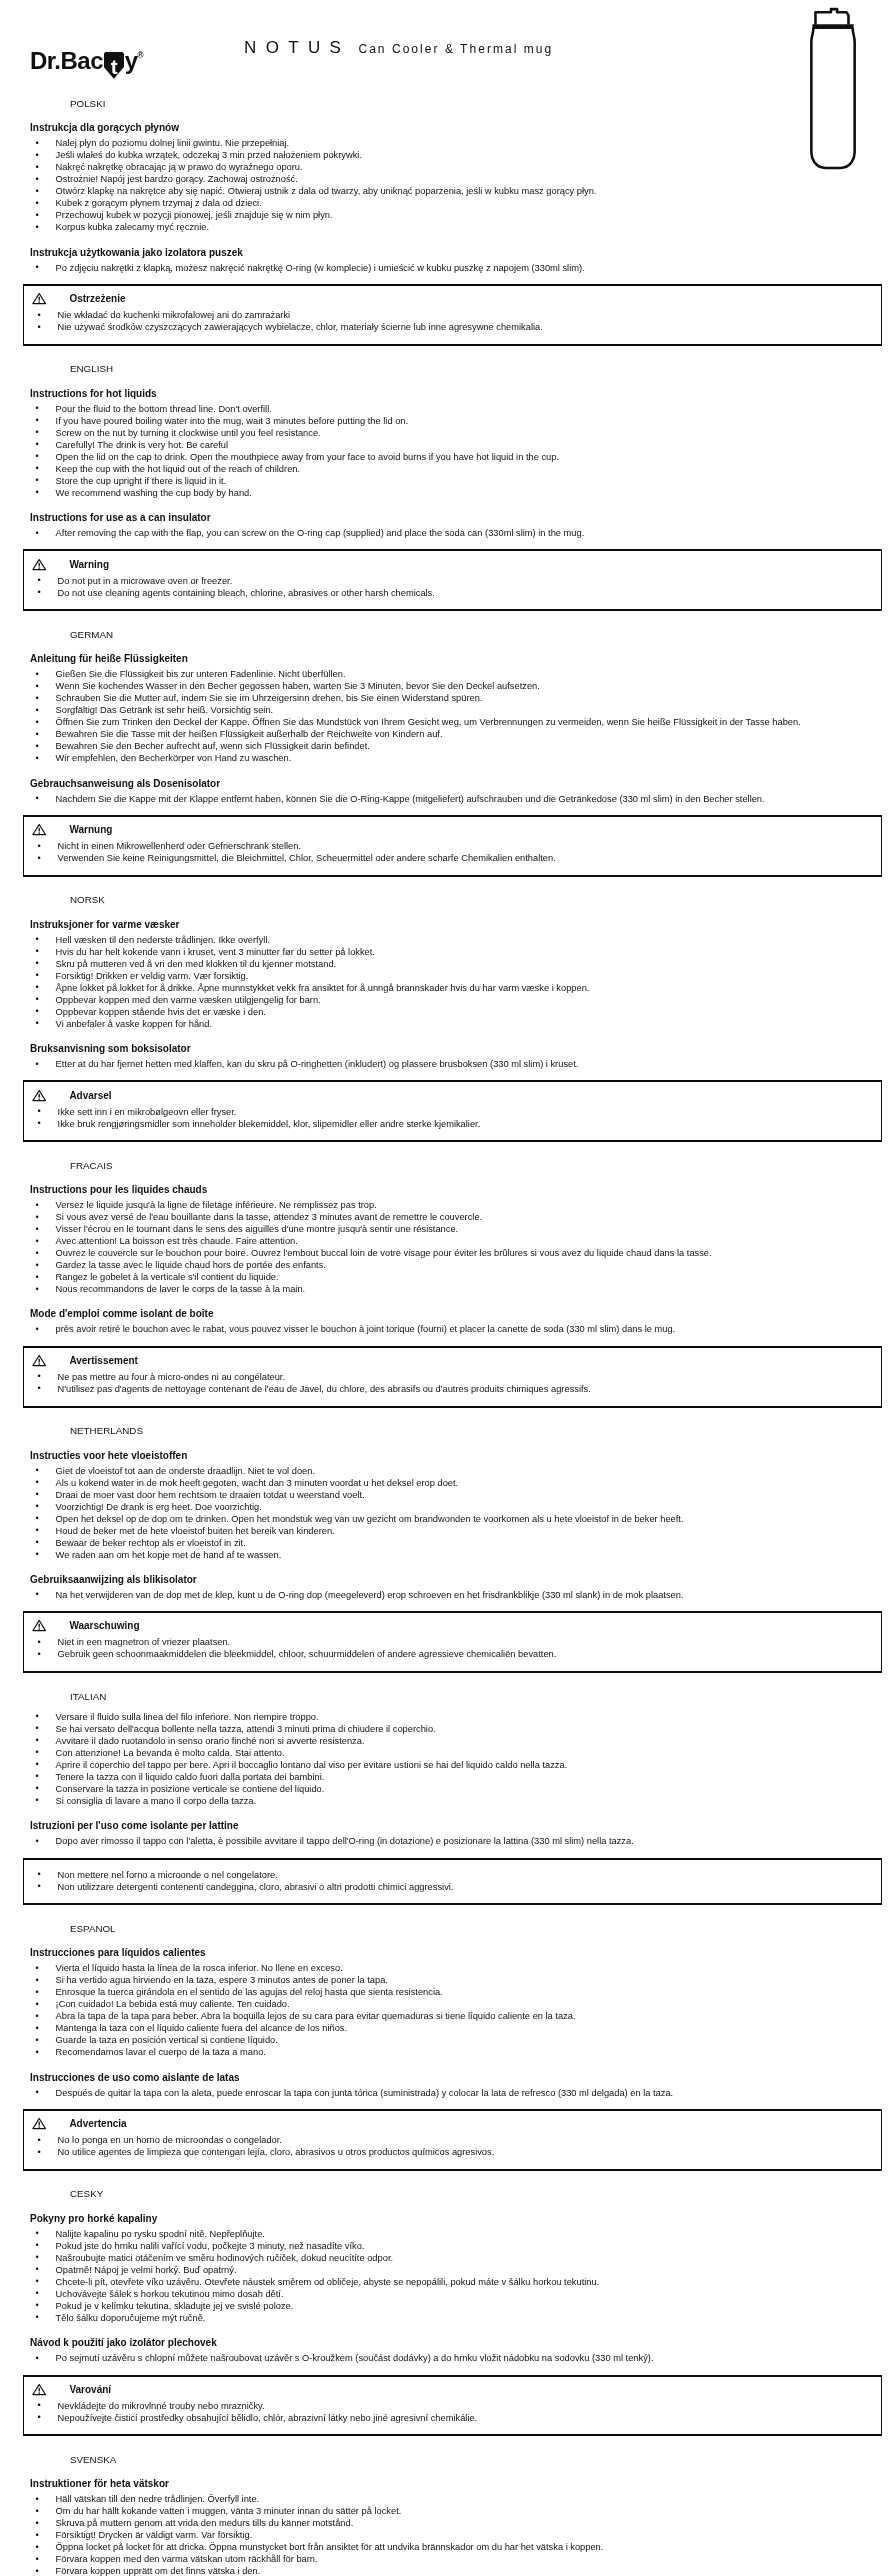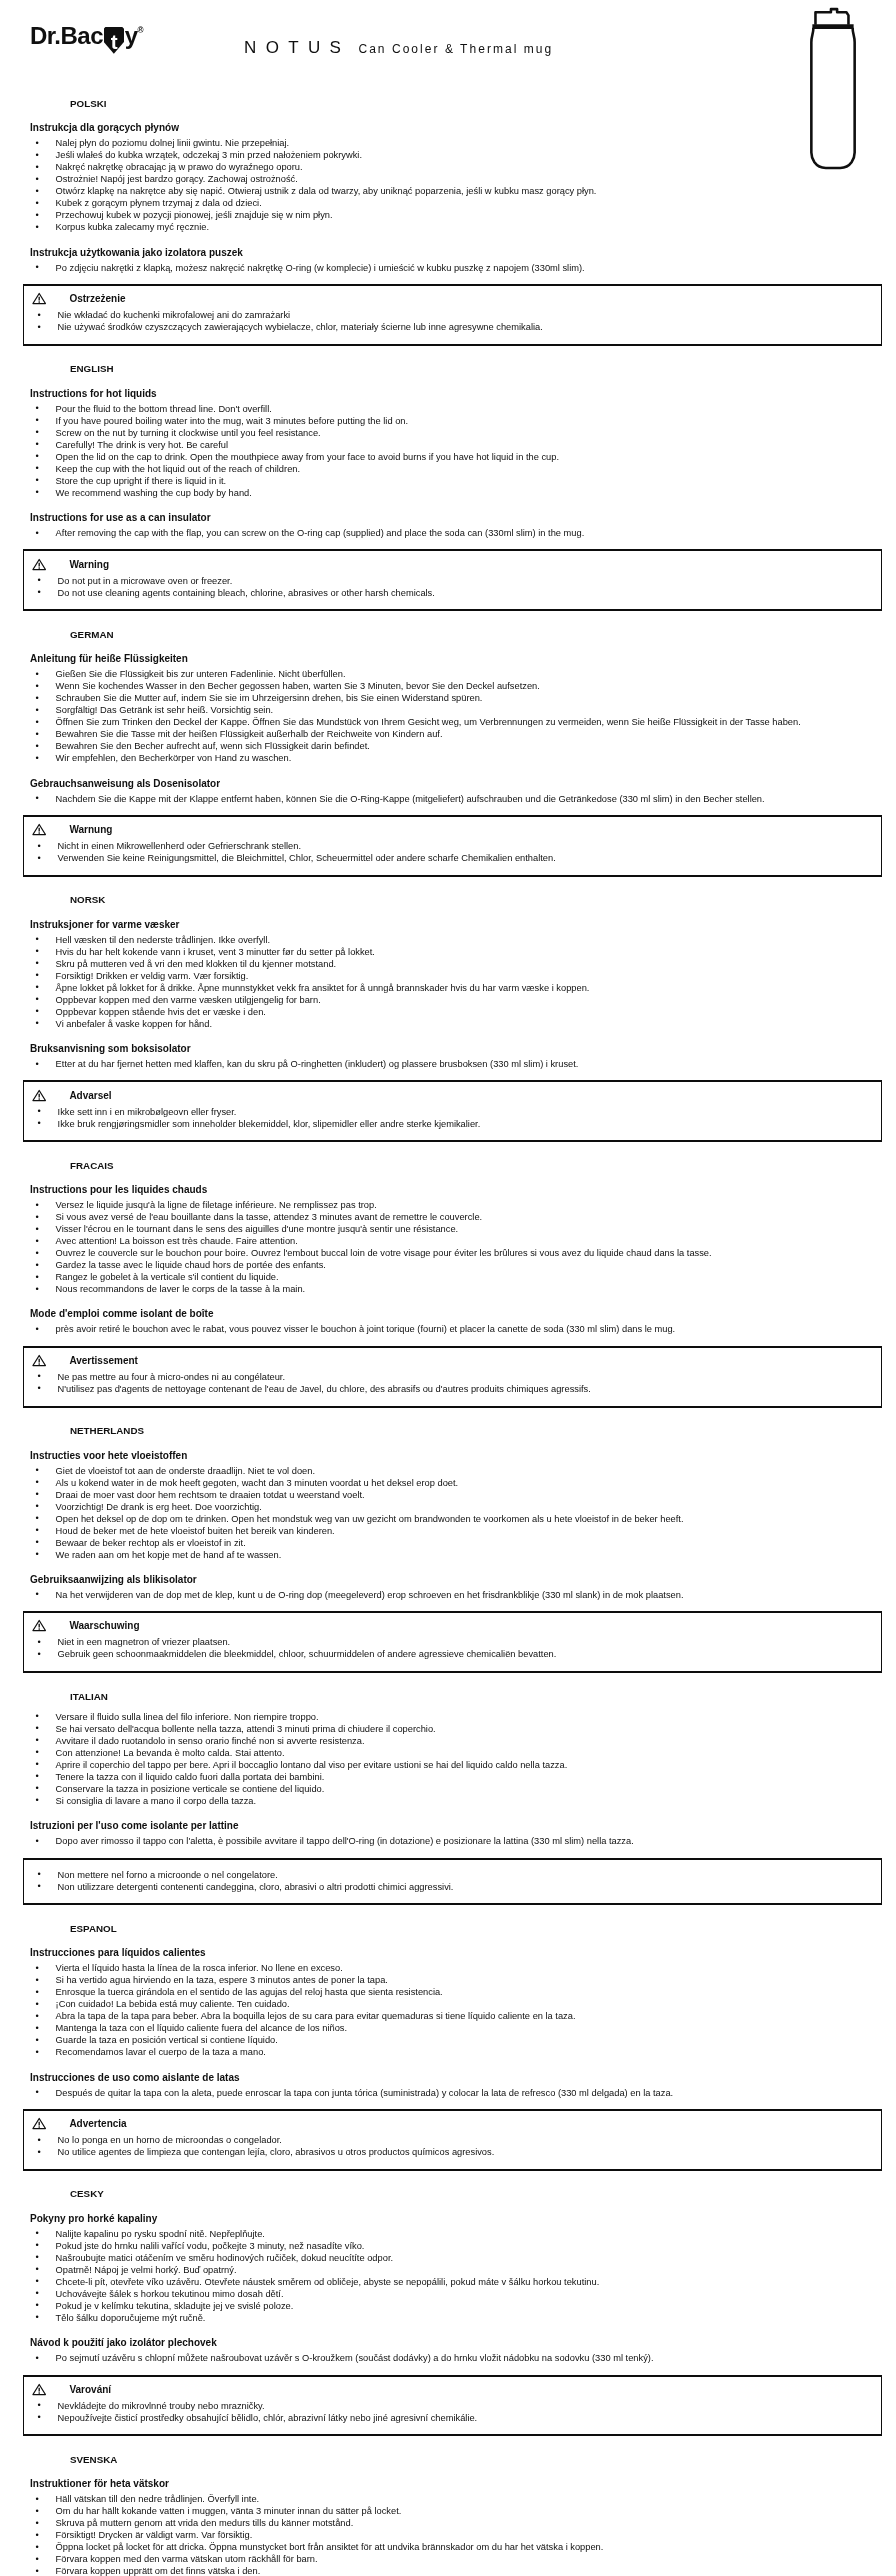--- a/index.html
+++ b/index.html
@@ -6,38 +6,38 @@
   body{
     width:896px;height:2576px;overflow:hidden;position:relative;
     background:#ffffff;color:#101010;
     font-family:"Liberation Sans","DejaVu Sans",sans-serif;
   }
   .page{padding:17.5px 21.6px 0 30px;position:relative;}
 
   
   .header{position:relative;height:66px;}
   .logo{
-    position:absolute;left:0;top:4px;
+    position:absolute;left:0;top:29px;
     font-size:24px;font-weight:800;letter-spacing:-0.5px;white-space:nowrap;
   }
   .shield{
     display:inline-block;width:20.6px;height:27px;background:#101010;
     clip-path:polygon(10% 0,90% 0,100% 9%,100% 56%,50% 100%,0 56%,0 9%);
     text-align:center;vertical-align:-5.2px;margin:0 0.5px;
   }
   .shield-t{color:#ffffff;font-size:20.6px;font-weight:800;line-height:26px;}
   .reg{font-size:8.2px;vertical-align:11.3px;font-weight:700;letter-spacing:0;}
   .title-block{position:absolute;left:214px;top:20.6px;white-space:nowrap;}
   .notus{font-size:17px;font-weight:400;letter-spacing:0.55em;}
   .subtitle{font-size:12px;font-weight:400;letter-spacing:0.17em;margin-left:8.2px;}
   .mug{position:absolute;top:4.1px;right:30px;width:66px;height:176px;}
 
   
   .lang-section{margin-bottom:17.5px;}
-  .lang-label{font-size:9.8px;font-weight:700;margin:14.4px 0 9.3px;padding-left:40px;}
+  .lang-label{font-size:9.8px;font-weight:400;margin:14.4px 0 9.3px;padding-left:40px;}
   .sec-heading{font-size:10px;font-weight:700;margin:13.4px 0 1.5px;}
   ul.instr{list-style:none;margin:4px;padding:0;}
   ul.instr li{
     position:relative;padding-left:21.6px;
     font-size:9.3px;line-height:12px;
   }
   ul.instr li::before{content:"•";position:absolute;left:1.5px;top:-0.5px;font-size:9.3px;}
 
   .warning-box{
     border:1.5px solid #0d0d0d;border-top-width:2.6px;border-bottom-width:2.6px;

